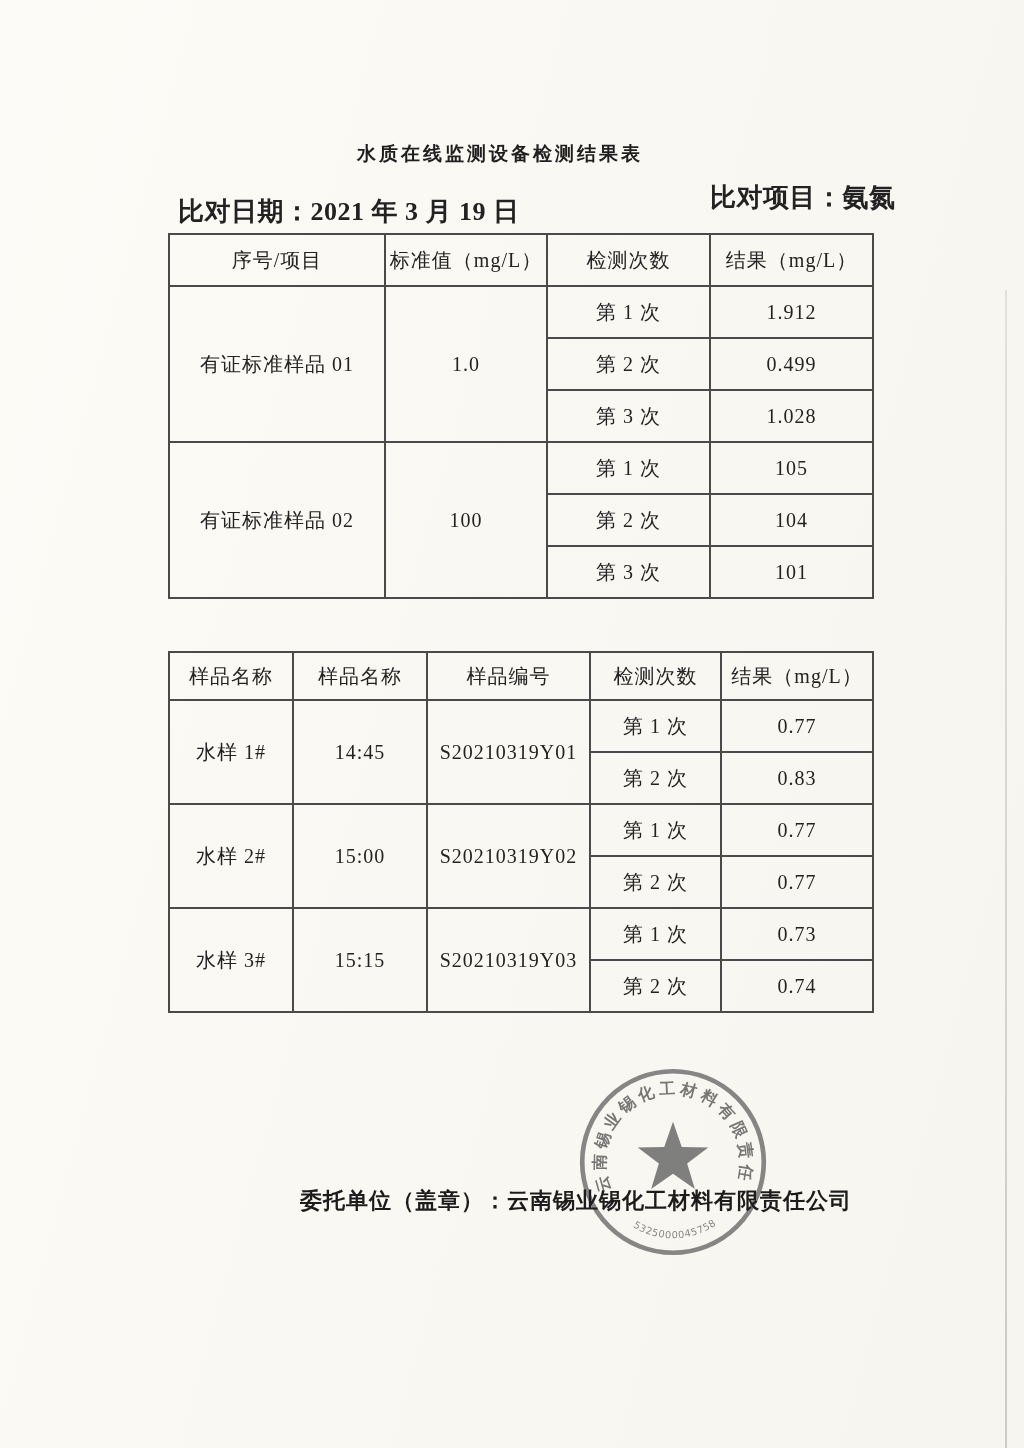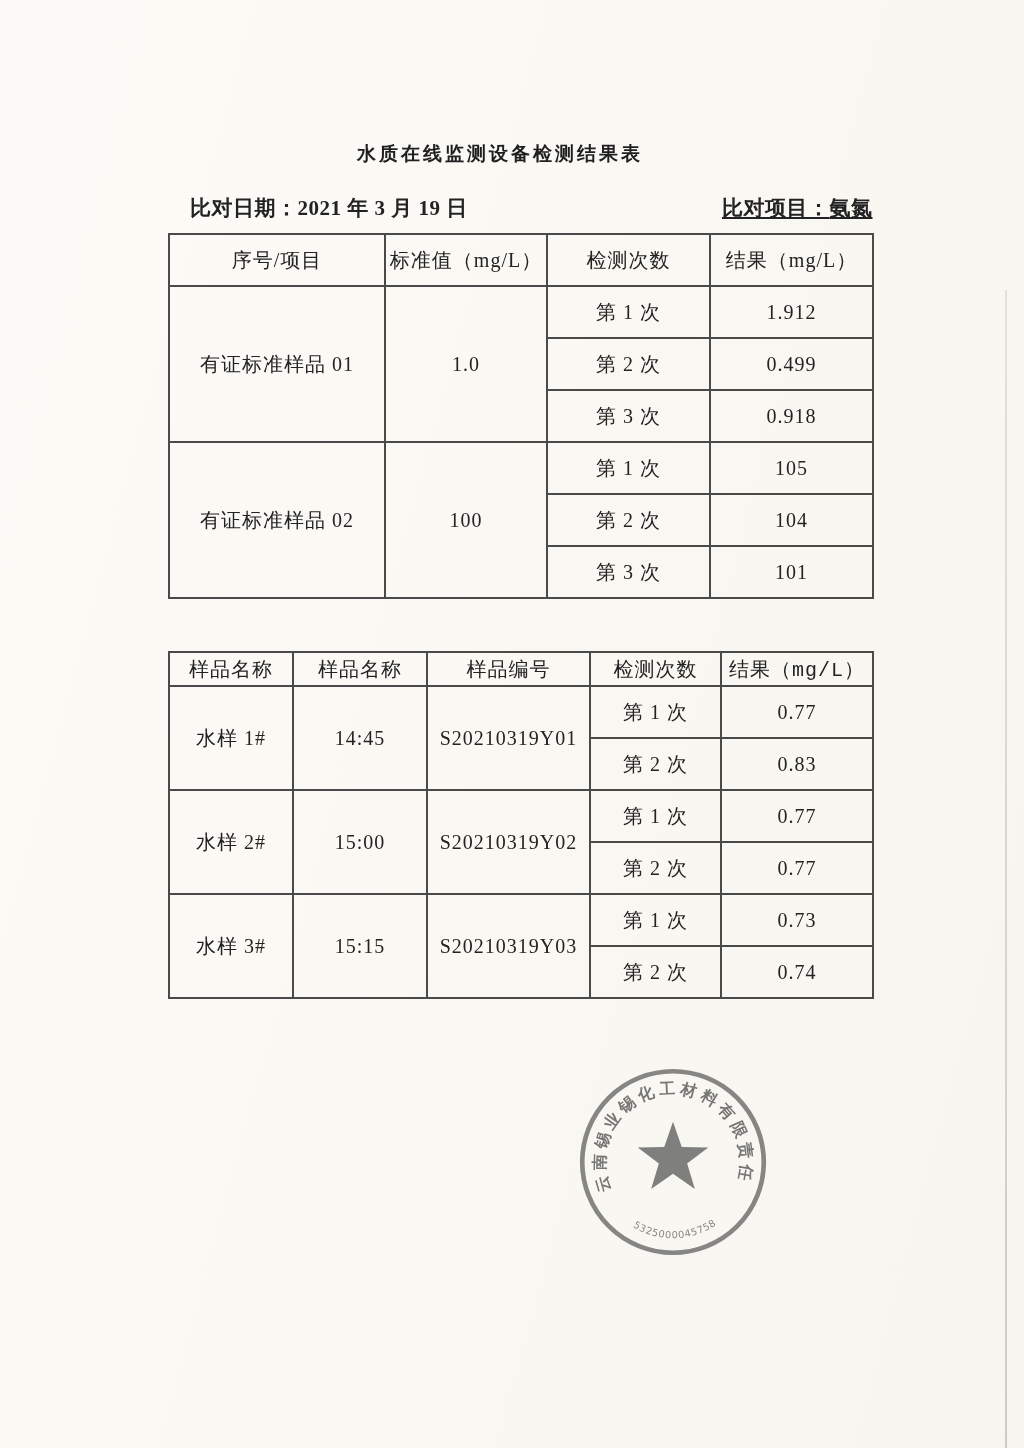--- a/index.html
+++ b/index.html
@@ -14,41 +14,41 @@
     width: 1024px; height: 1448px;
     background: linear-gradient(105deg, #fcfbf7 0%, #faf8f3 45%, #f7f5ef 100%);
     overflow: hidden;
   }
   .title {
     position: absolute; top: 141px; left: 0; width: 1000px;
     text-align: center;
     font-size: 19px; font-weight: 700; letter-spacing: 3px;
     color: #1f1f1f;
   }
-  .meta { position: absolute; font-size: 21px; font-weight: 600; color: #222; letter-spacing: 0.5px; margin-left: 12px; }
+  .meta { position: absolute; font-size: 26px; font-weight: 600; color: #222; letter-spacing: 0.5px; }
   .meta-date { top: 194px; left: 178px; }
-  .meta-item { top: 194px; left: 710px; text-decoration: underline; }
+  .meta-item { top: 180px; left: 710px; }
   table.t {
     position: absolute; left: 168px;
     border-collapse: collapse;
     table-layout: fixed;
     font-size: 20px; color: #232323;
   }
   .t1 { top: 233px; width: 704px; }
   .t2 { top: 651px; width: 704px; }
   table.t th, table.t td {
     border: 2px solid #4a4a4a;
     text-align: center; vertical-align: middle;
     font-weight: normal;
     padding: 0 2px;
     letter-spacing: 1px;
     margin-left: 20px;
   }
   .t1 tr { height: 52px; }
-  .t2 tr.hrow { height: 34px; font-family: Liberation Mono, monospace; }
+  .t2 tr.hrow { height: 48px; }
   .t2 tr { height: 52px; }
   .num { letter-spacing: 0.5px; }
   .stamp {
     position: absolute; left: 575px; top: 1064px;
     width: 196px; height: 196px;
     opacity: 0.85; z-index: 1;
   }
   .footer {
     position: absolute; top: 1186px; left: 300px;
     font-size: 22px; font-weight: 600; letter-spacing: 1px;
@@ -93,21 +93,21 @@
         <td rowspan="3" class="num">1.0</td>
         <td>第 1 次</td>
         <td class="num">1.912</td>
       </tr>
       <tr>
         <td>第 2 次</td>
         <td class="num">0.499</td>
       </tr>
       <tr>
         <td>第 3 次</td>
-        <td class="num">0.918</td>
+        <td class="num">1.028</td>
       </tr>
       <tr>
         <td rowspan="3">有证标准样品 02</td>
         <td rowspan="3" class="num">100</td>
         <td>第 1 次</td>
         <td class="num">105</td>
       </tr>
       <tr>
         <td>第 2 次</td>
         <td class="num">104</td>
@@ -183,16 +183,17 @@
       <polygon points="95,56 103.5,80.4 129.2,80.9 108.7,96.4 116.2,121.1 95,106.4 73.8,121.1 81.3,96.4 60.8,80.9 86.5,80.4" fill="#565656" opacity="0.88"></polygon>
       <text font-size="15.5" letter-spacing="4.2" fill="#4f4f4f" opacity="0.9" font-family="Liberation Serif, DejaVu Serif, serif" font-weight="bold">
         <textPath href="#arcTop" startOffset="1">云南锡业锡化工材料有限责任公司</textPath>
       </text>
       <text font-size="9.5" letter-spacing="0.6" fill="#5a5a5a" opacity="0.85" font-family="DejaVu Sans, sans-serif">
         <textPath href="#arcBottom" startOffset="4">5325000045758</textPath>
       </text>
     </svg>
   </div>
 
+  <div class="footer"><span>委托单位（盖章）：</span><span>云南锡业锡化工材料有限责任公司</span></div>
 
   <div class="scan-line"></div>
 
 </div>
 
 </body></html>

